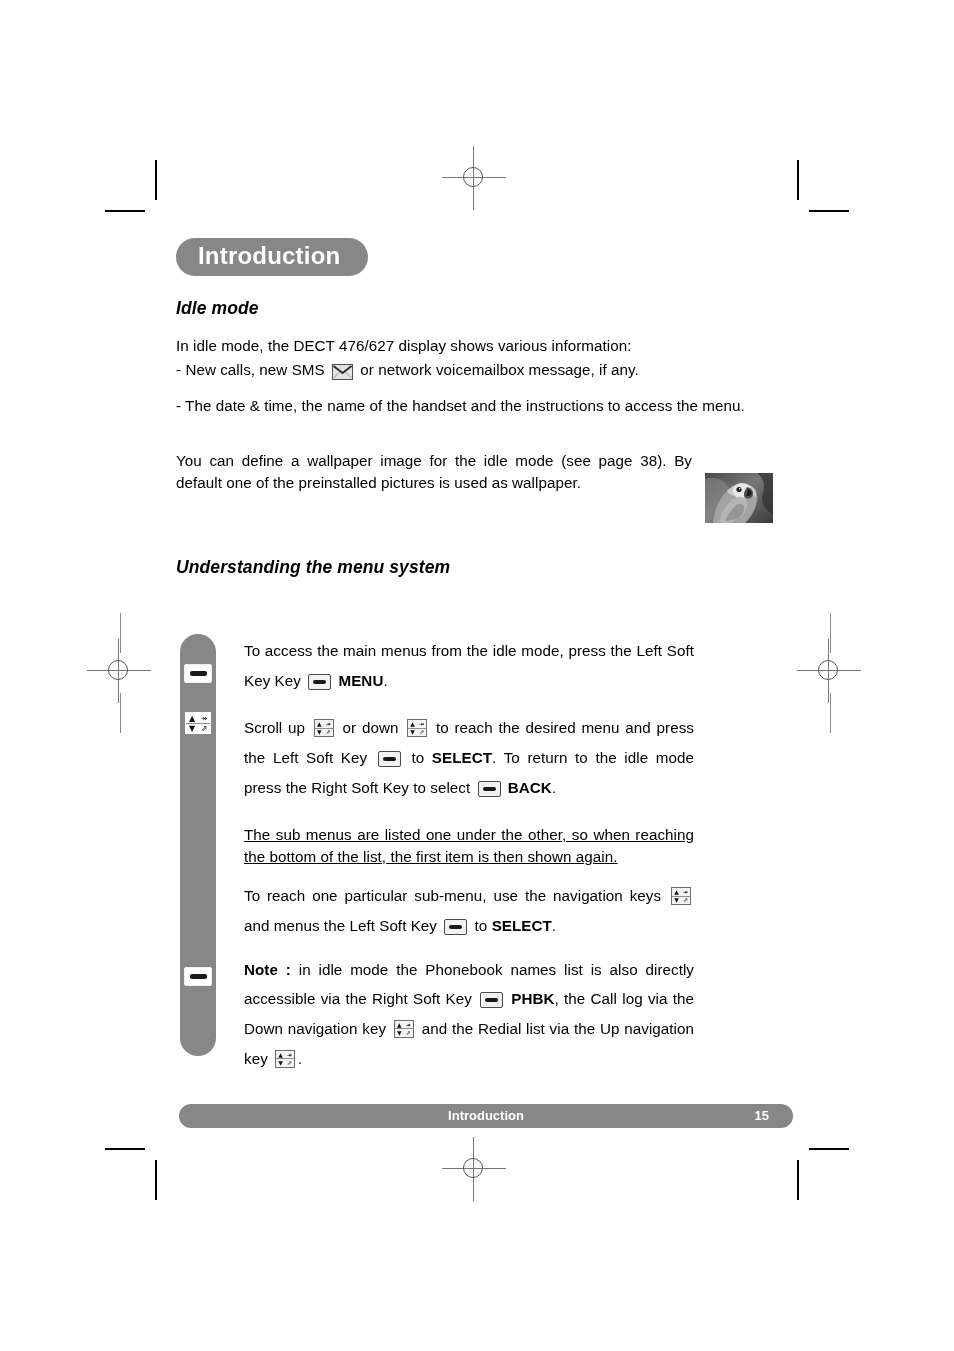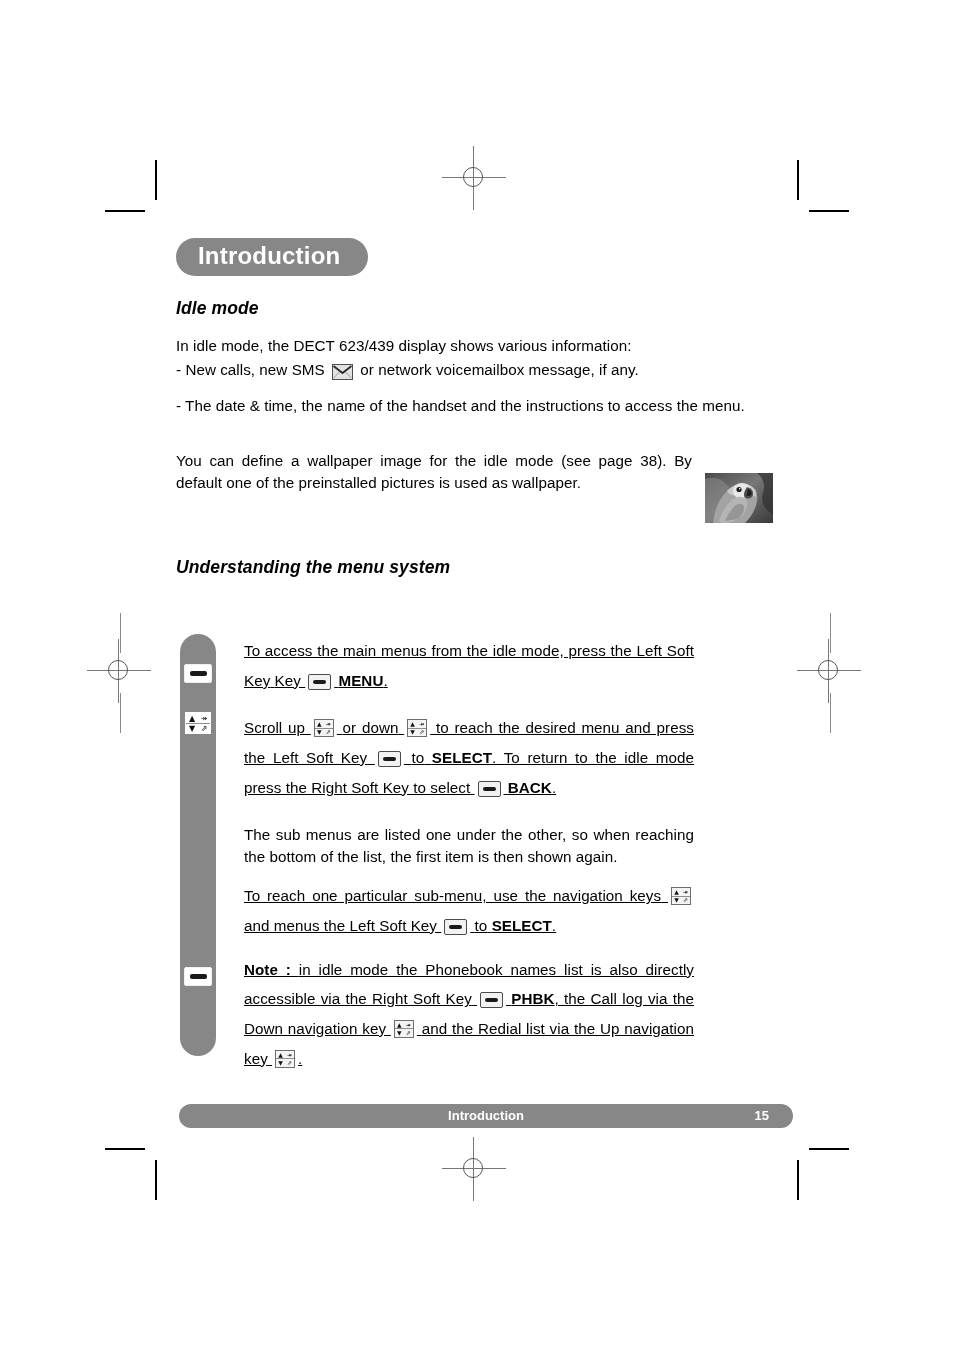--- a/index.html
+++ b/index.html
@@ -118,21 +118,21 @@
   }
 
   p.body {
     font-size: 15.2px;
     line-height: 1.42;
     margin: 0 0 14px 0;
     text-align: justify;
     letter-spacing: 0.05px;
   }
   p.body.tight { margin-bottom: 2px; }
-  p.loose-line { line-height: 1.95; text-decoration: underline; }
+  p.loose-line { line-height: 1.95; }
 
   .nowrap { white-space: nowrap; }
 
   
   .softkey {
     display: inline-block;
     vertical-align: -4px;
     width: 23px;
     height: 16px;
     border: 1px solid #4a4a4a;
@@ -336,21 +336,21 @@
   <div class="trim-line trim-v-left2"></div>
   <div class="trim-line trim-v-right"></div>
   <div class="trim-line trim-v-right2"></div>
 
   <div id="content">
 
     <div class="chapter-pill">Introduction</div>
 
     <h2 class="section-head">Idle mode</h2>
 
-    <p class="body tight">In idle mode, the DECT 623/439 display shows various information:</p>
+    <p class="body tight">In idle mode, the DECT 476/627 display shows various information:</p>
 
     <p class="body">
       <span>- New calls, new SMS</span>
       <span class="icon-envelope">
         <svg width="21" height="16" viewBox="0 0 21 16">
           <rect x="0.5" y="0.5" width="20" height="15" fill="#e3e3e3" stroke="#4f4f4f" stroke-width="1"></rect>
           <path d="M1.5 2 L10.5 9 L19.5 2" fill="none" stroke="#2a2a2a" stroke-width="1.8"></path>
           <path d="M1.5 14 L7.5 8 M19.5 14 L13.5 8" fill="none" stroke="#9a9a9a" stroke-width="1"></path>
         </svg>
       </span>
@@ -435,21 +435,21 @@
         <span class="q br">⇗</span>
       </span>
       <span>to reach the desired menu and press the Left Soft Key</span>
       <span class="softkey"></span>
       <span>to</span>
       <b>SELECT</b><span>. To return to the idle mode press the Right Soft Key to select</span>
       <span class="softkey"></span>
       <b>BACK</b><span>.</span>
     </p>
 
-    <p class="body" style="margin-top:22px; margin-bottom:4px;">The sub menus are listed one under the other, so when reaching the bottom of the list, the first item is then shown again.</p>
+    <p class="body" style="margin-top:22px; margin-bottom:4px;text-decoration:underline;">The sub menus are listed one under the other, so when reaching the bottom of the list, the first item is then shown again.</p>
 
 
     <p class="body loose-line" style="margin-top:14px;">
       <span>To reach one particular sub-menu, use the navigation keys</span>
       <span class="navkey">
         <span class="q tl">▲</span>
         <span class="q tr">↠</span>
         <span class="bar"></span>
         <span class="q bl">▼</span>
         <span class="q br">⇗</span>

